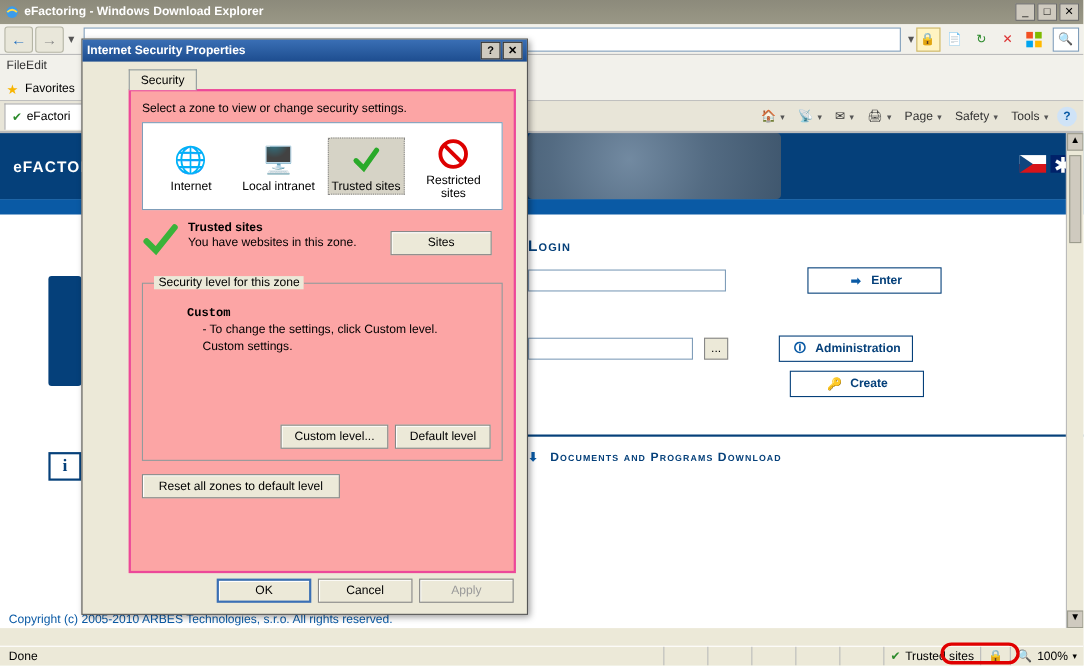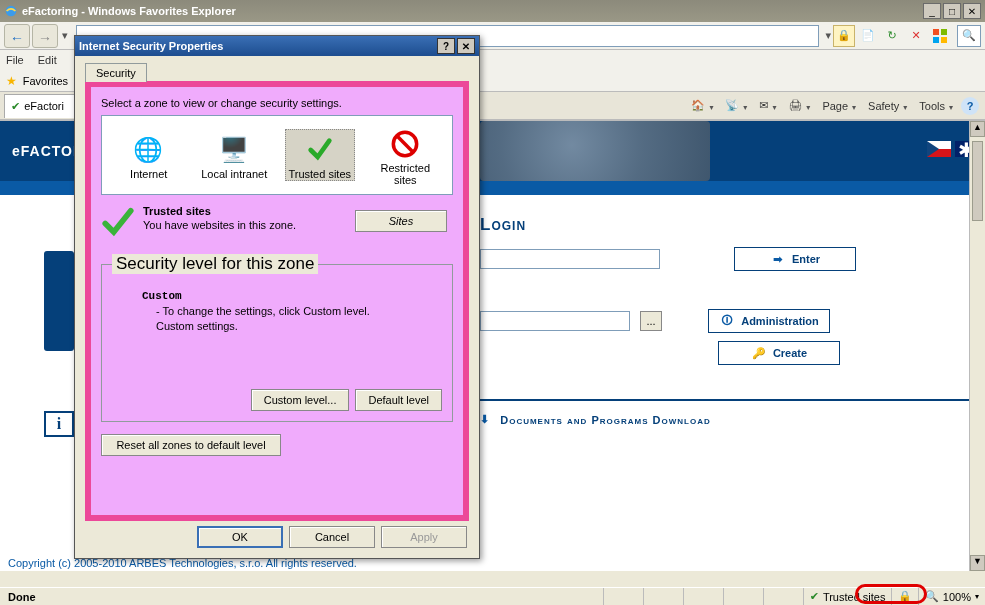--- a/index.html
+++ b/index.html
@@ -15,21 +15,21 @@
 
 .navbar { height: 28px; background:#f2f1eb; border-bottom:1px solid #bbb; display:flex; align-items:center; padding:2px 4px; gap:2px; }
 .navbtn { width:26px; height:24px; border:1px solid #b5b5a5; background:#e9e7da; border-radius:3px; display:flex; align-items:center; justify-content:center;}
 .navbtn.arrow-left::before{content:"←"; color:#1e6dc0;font-size:14px;font-weight:bold;}
 .navbtn.arrow-right::before{content:"→"; color:#888;font-size:14px;font-weight:bold;}
 .addr { flex:1; height:22px; background:#fff; border:1px solid #7f9db9; margin:0 4px; }
 .toolicon { width:22px;height:22px;display:flex;align-items:center;justify-content:center;border:1px solid transparent; }
 .searchbox{ width:24px;height:22px; border:1px solid #7f9db9; background:#fff; margin-left:4px; display:flex;align-items:center;justify-content:center;}
 
 
-.menubar{ height:20px; background:#f2f1eb; display:flex; align-items:center; padding:0 6px; gap:14px; }
+.menubar{ height:20px; background:#f2f1eb; display:flex; align-items:center; padding:0 6px; }
 .menuitem{ color:#333; }
 
 
 .favbar{ height:22px; background:#f2f1eb; border-bottom:1px solid #bbb; display:flex; align-items:center; padding:0 6px; gap:6px;}
 .star{ color:#f8b500; font-size:12px; }
 
 
 .tabbar{height:28px; background:#e8e5d8; border-bottom:1px solid #bbb; display:flex; align-items:center; position:relative;}
 .pagetab{ height:24px; background:#fff; border:1px solid #aaa; border-bottom:none; margin-left:4px; display:flex; align-items:center; padding:0 18px 0 6px; gap:4px;}
 .toolstrip{ position:absolute; right:6px; display:flex; align-items:center; gap:4px; color:#333;}
@@ -41,88 +41,88 @@
 .brandbar{ height:60px; background:#05407a; color:#fff; display:flex; align-items:center; padding:0 12px; position:relative;}
 .brandbar .brandtitle{ font-size:14px; font-weight:bold; letter-spacing:1px;}
 .brandbar .brandimg{ position:absolute; left:480px; top:0; width:230px; height:60px; background:radial-gradient(circle at 40% 40%, #bbb 0%, #888 50%, #666 100%); opacity:.6; border-radius:4px;}
 .flags{position:absolute; right:6px; top:20px; display:flex; gap:4px;}
 .flag{width:24px;height:16px;}
 .flag.cz{background:linear-gradient(#fff 0 50%,#d7141a 50% 100%); position:relative;}
 .flag.cz::before{content:"";position:absolute;left:0;top:0;border-top:8px solid transparent;border-bottom:8px solid transparent;border-left:12px solid #11457e;}
 .flag.uk{background:#012169; position:relative; overflow:hidden;}
 .flag.uk::before{content:"✱"; color:#fff; position:absolute; left:3px; top:-3px; font-size:20px;}
 .bluebreak{height:14px;background:#0a5aa5;}
-.loginhdr{ color:#05407a; font-variant:small-caps; font-size:17px; font-weight:bold; margin:20px 0 12px 480px; letter-spacing:1px;}
+.loginhdr{ color:#05407a; font-variant:small-caps; font-size:14px; font-weight:bold; margin:20px 0 12px 480px; letter-spacing:1px;}
 .formrow{ display:flex; align-items:center; gap:10px; margin:8px 0 8px 0;}
 .txtfield{ width:430px; height:20px; border:1px solid #7f9db9; background:#fff; margin-left:480px;}
 .browsebtn{ width:22px;height:20px; border:1px solid #888; background:#ece9d8; text-align:center; line-height:18px;}
 .actbtn{ width:122px; height:24px; border:1px solid #05407a; background:#fff; color:#05407a; font-weight:bold; display:flex; align-items:center; justify-content:center; gap:6px; cursor:pointer;}
 .actbtn .ico{width:16px;height:16px;display:inline-flex;align-items:center;justify-content:center;}
 .leftstub{ position:absolute; left:44px; top:130px; width:30px; height:100px; background:#05407a; border-radius:3px;}
 .leftstub2{ position:absolute; left:44px; top:290px; width:30px; height:26px; border:2px solid #05407a; display:flex;align-items:center;justify-content:center; color:#05407a; font-weight:bold; font-family:serif; font-size:16px;}
 .dlsection{ margin:34px 0 0 480px; border-top:2px solid #05407a; padding-top:12px; display:flex; align-items:center; gap:10px; color:#05407a; font-variant:small-caps; font-weight:bold; font-size:14px; letter-spacing:1px;}
 .copyright{ position:absolute; left:8px; bottom:2px; color:#0a5aa5; font-size:11px;}
 .vscroll{position:absolute; right:0; top:0; bottom:0; width:16px; background:#ece9d8; border-left:1px solid #bbb;}
 .vscroll .thumb{position:absolute; top:20px; left:2px; right:2px; height:80px; background:#cfcabf; border:1px solid #9c9c8d;}
 .vscroll .arrow{position:absolute; left:0;right:0; height:16px; background:#cfcabf; border:1px solid #9c9c8d; text-align:center; font-size:9px;}
 
 
 .statusbar{ position:absolute; left:0; right:0; bottom:0; height:18px; background:#ece9d8; border-top:1px solid #fff; display:flex; align-items:center; font-size:11px;}
 .statusbar .cell{ border-left:1px solid #bbb; height:100%; display:flex;align-items:center; padding:0 6px;}
-.statusbar .left{ flex:0 0 auto; padding:0 8px;font-weight:bold;}
+.statusbar .left{ flex:0 0 auto; padding:0 8px;}
 .statusbar .spacer{flex:1;}
 .redring{ border:3px solid #e00000; border-radius:10px; position:absolute; pointer-events:none;}
 .redring.ok{ left:232px; top:525px; width:92px; height:28px;}
 .redring.ts{ left:855px; bottom:1px; width:72px; height:20px;}
 
 
 .dialog{ position:absolute; left:74px; top:35px; width:406px; height:524px; background:#ece9d8; border:1px solid #555; box-shadow:2px 2px 6px rgba(0,0,0,.4); z-index:50;}
 .dlg-title{ height:20px; background:linear-gradient(#3a6fb5,#1d4d8f); color:#fff; display:flex; align-items:center; padding:0 4px; font-weight:bold;}
 .dlg-title .spacer{flex:1;}
 .dlg-title .dbtn{ width:18px;height:16px; background:#cfcabf;border:1px solid #333;margin-left:2px;display:flex;align-items:center;justify-content:center;color:#000;font-size:10px;}
 .dlg-body{ padding:6px 10px 8px 10px; height:calc(100% - 20px); position:relative;}
-.tabctrl{ position:relative; }
+.tabctrl{ position:relative;margin-left:32px; }
 .tabhdr{ display:flex; }
 .tablabel{ background:#ece9d8; border:1px solid #919b9c; border-bottom:none; padding:3px 10px; position:relative; top:1px;}
-.tabpage{ border:6px solid #ec4899; background:#f0abfc; padding:10px; height:440px;}
+.tabpage{ border:2px solid #ec4899; background:#fca5a5; padding:10px; height:440px;}
 .zoneprompt{ margin-bottom:6px;}
 .zones{ background:#fff; border:1px solid #7f9db9; height:80px; display:flex; align-items:center; justify-content:space-around; padding:4px;}
 .zone{ width:70px; text-align:center; font-size:11px; padding-top:4px;}
 .zone.selected{ background:#d6d3c6; border:1px dotted #888;}
 .zone .zicon{ width:32px;height:32px; margin:0 auto 2px auto; display:flex;align-items:center;justify-content:center; font-size:24px;}
 .zone.internet .zicon::before{content:"🌐";}
 .zone.intranet .zicon::before{content:"🖥️";}
 .zone.trusted .zicon{color:#2a2;}
 .zone.restricted .zicon{color:#d00;}
 .tsinfo{ display:flex; gap:8px; margin:10px 0;}
 .bigcheck{ width:34px; color:#3a3; font-size:30px; line-height:1;}
 .tsinfo .txt strong{ font-weight:bold; display:block; margin-bottom:2px;}
-.sitesbtn{ position:absolute; right:22px; top:148px; width:92px; height:22px; border:2px solid #555; background:#ece9d8; box-shadow:inset 1px 1px #fff;font-style:italic;}
+.sitesbtn{ position:absolute; right:22px; top:148px; width:92px; height:22px; border:2px solid #555; background:#ece9d8; box-shadow:inset 1px 1px #fff;}
 .group{ border:1px solid #919b9c; padding:10px 10px 10px 10px; margin-top:8px; height:168px; position:relative;}
-.group legend{ padding:0 4px; background:#ece9d8; font-size:17px;}
+.group legend{ padding:0 4px; background:#ece9d8; font-size:11px;}
 .customhdr{ font-weight:bold; margin:6px 0 2px 30px;font-family:Liberation Mono, monospace;}
 .customtxt{ margin-left:44px; line-height:1.4;}
 .btnrow{ position:absolute; right:10px; bottom:10px; display:flex; gap:6px;}
 .stdbtn{ height:22px; padding:0 12px; border:1px solid #888; background:#ece9d8; box-shadow:inset 1px 1px #fff; min-width:86px; cursor:pointer;}
 .stdbtn:disabled{ color:#999;}
 .resetrow{ display:flex; justify-content:flex-start; margin-top:12px;}
 .dlg-bottom{ position:absolute; right:12px; bottom:10px; display:flex; gap:6px;justify-content:center;}
 .okbtn{ border:2px solid #3a6fb5 !important; }
 
 .checkmark-svg{width:28px;height:28px;}
 </style>
 </head>
 <body>
 
 <div class="titlebar">
   <svg class="ie-icon" viewBox="0 0 16 16">
       <circle cx="8" cy="8" r="6" fill="#3b9bea"></circle>
       <path d="M3 8 Q8 3 13 8" stroke="#ffd94a" stroke-width="2" fill="none"></path>
     </svg>
-  <span class="title-text">eFactoring - Windows Favorites Explorer</span>
+  <span class="title-text">eFactoring - Windows Download Explorer</span>
   <div class="winbtns">
     <div class="winbtn">_</div>
     <div class="winbtn">□</div>
     <div class="winbtn">✕</div>
   </div>
 </div>
 
 <div class="navbar">
   <div class="navbtn arrow-left"></div>
   <div class="navbtn arrow-right"></div>

